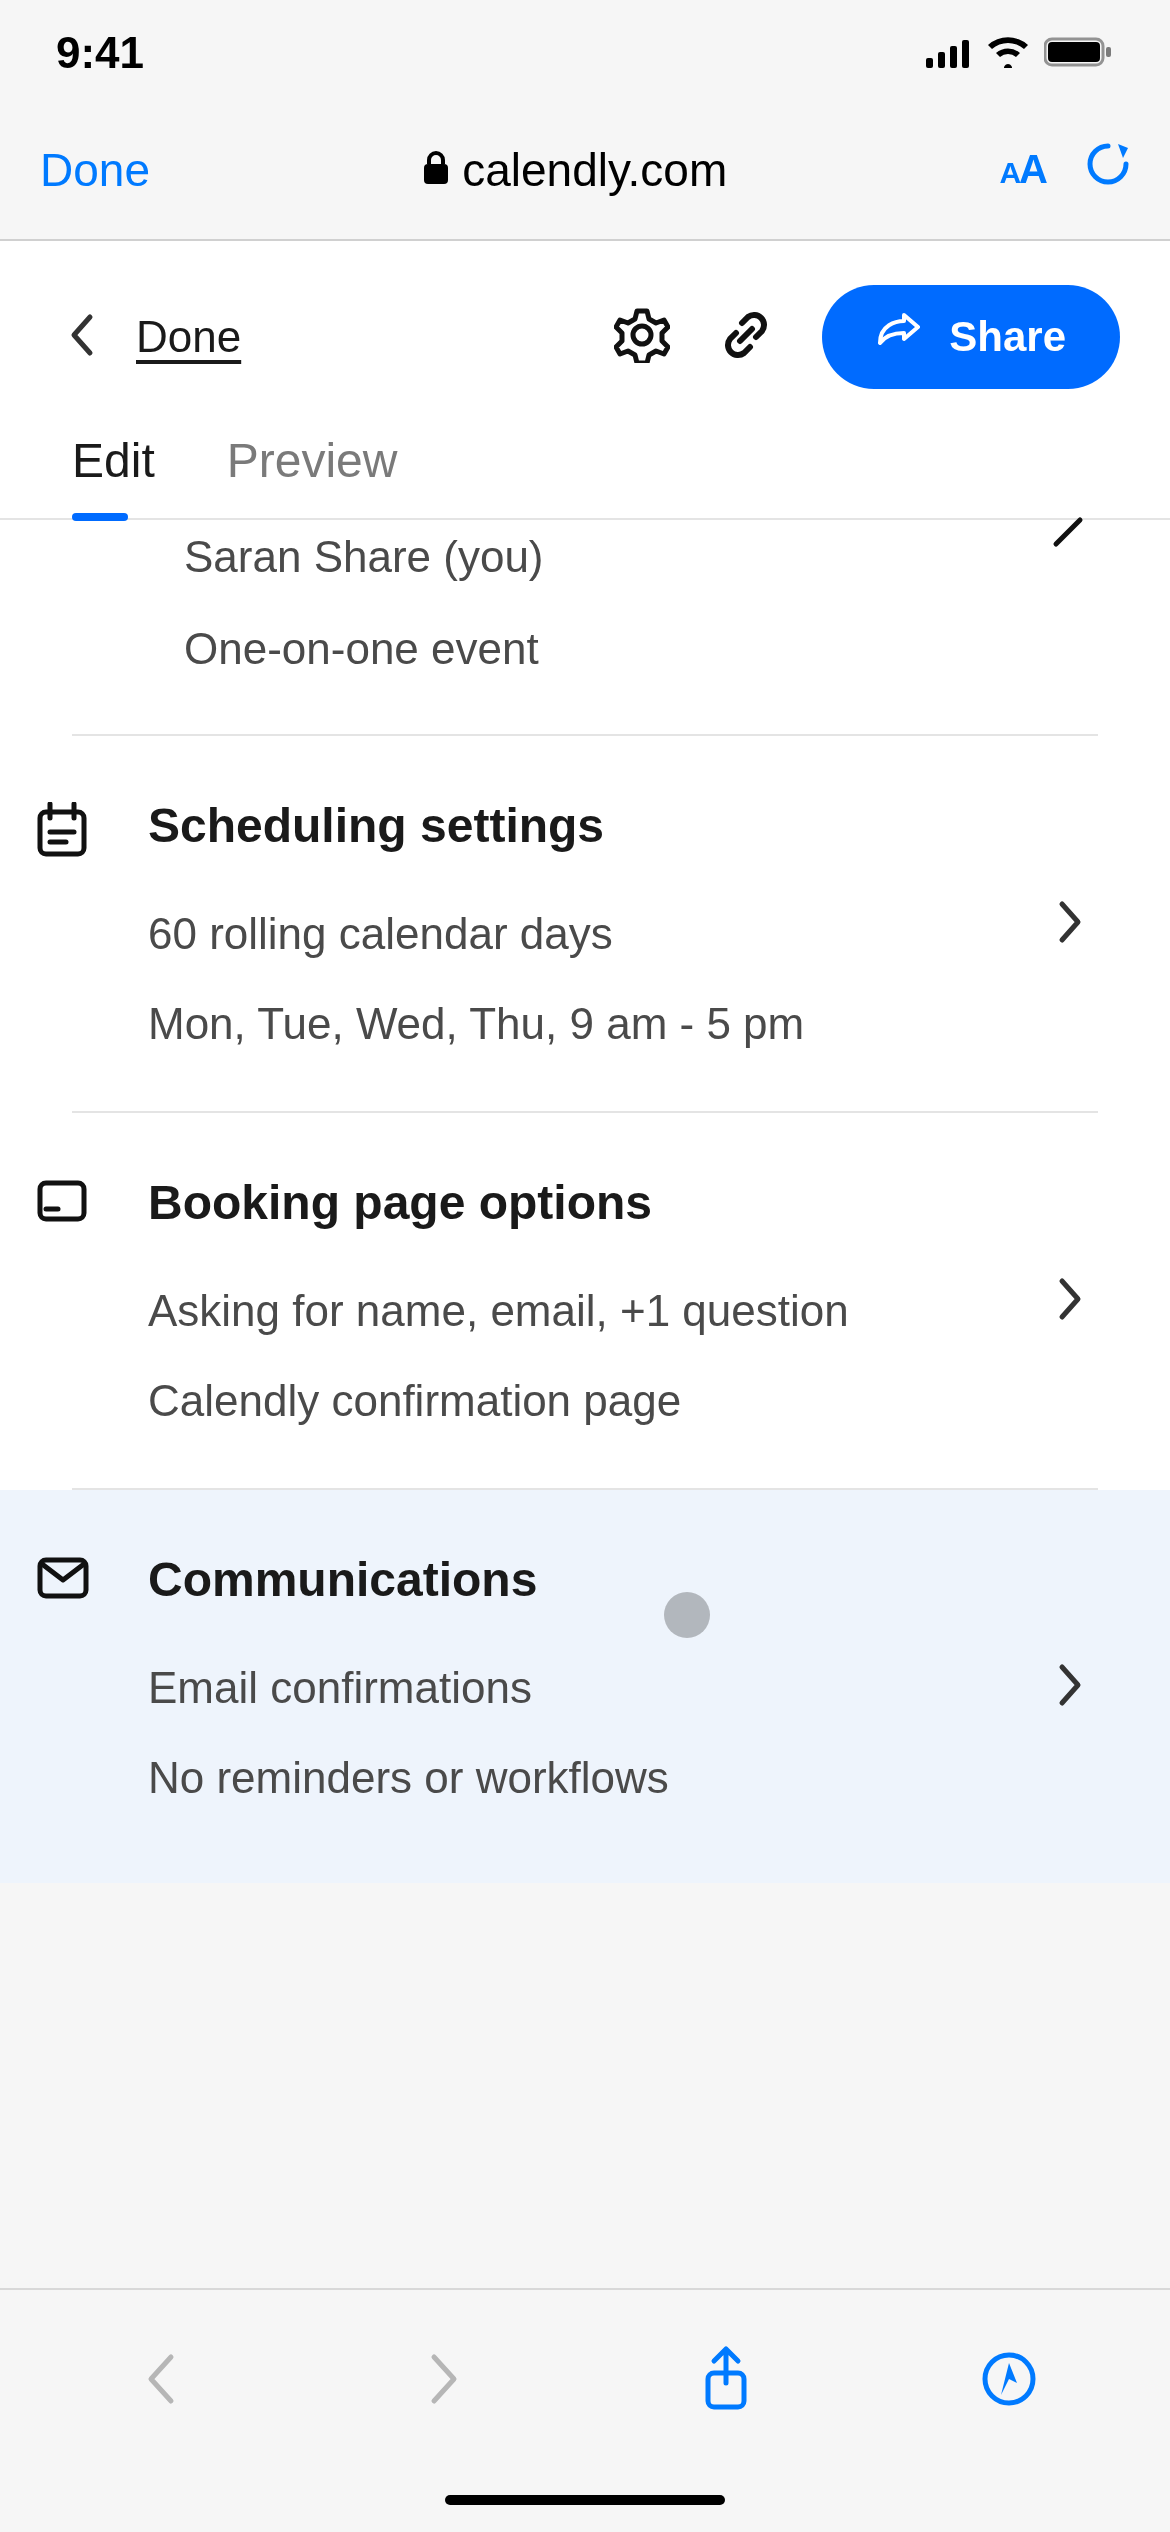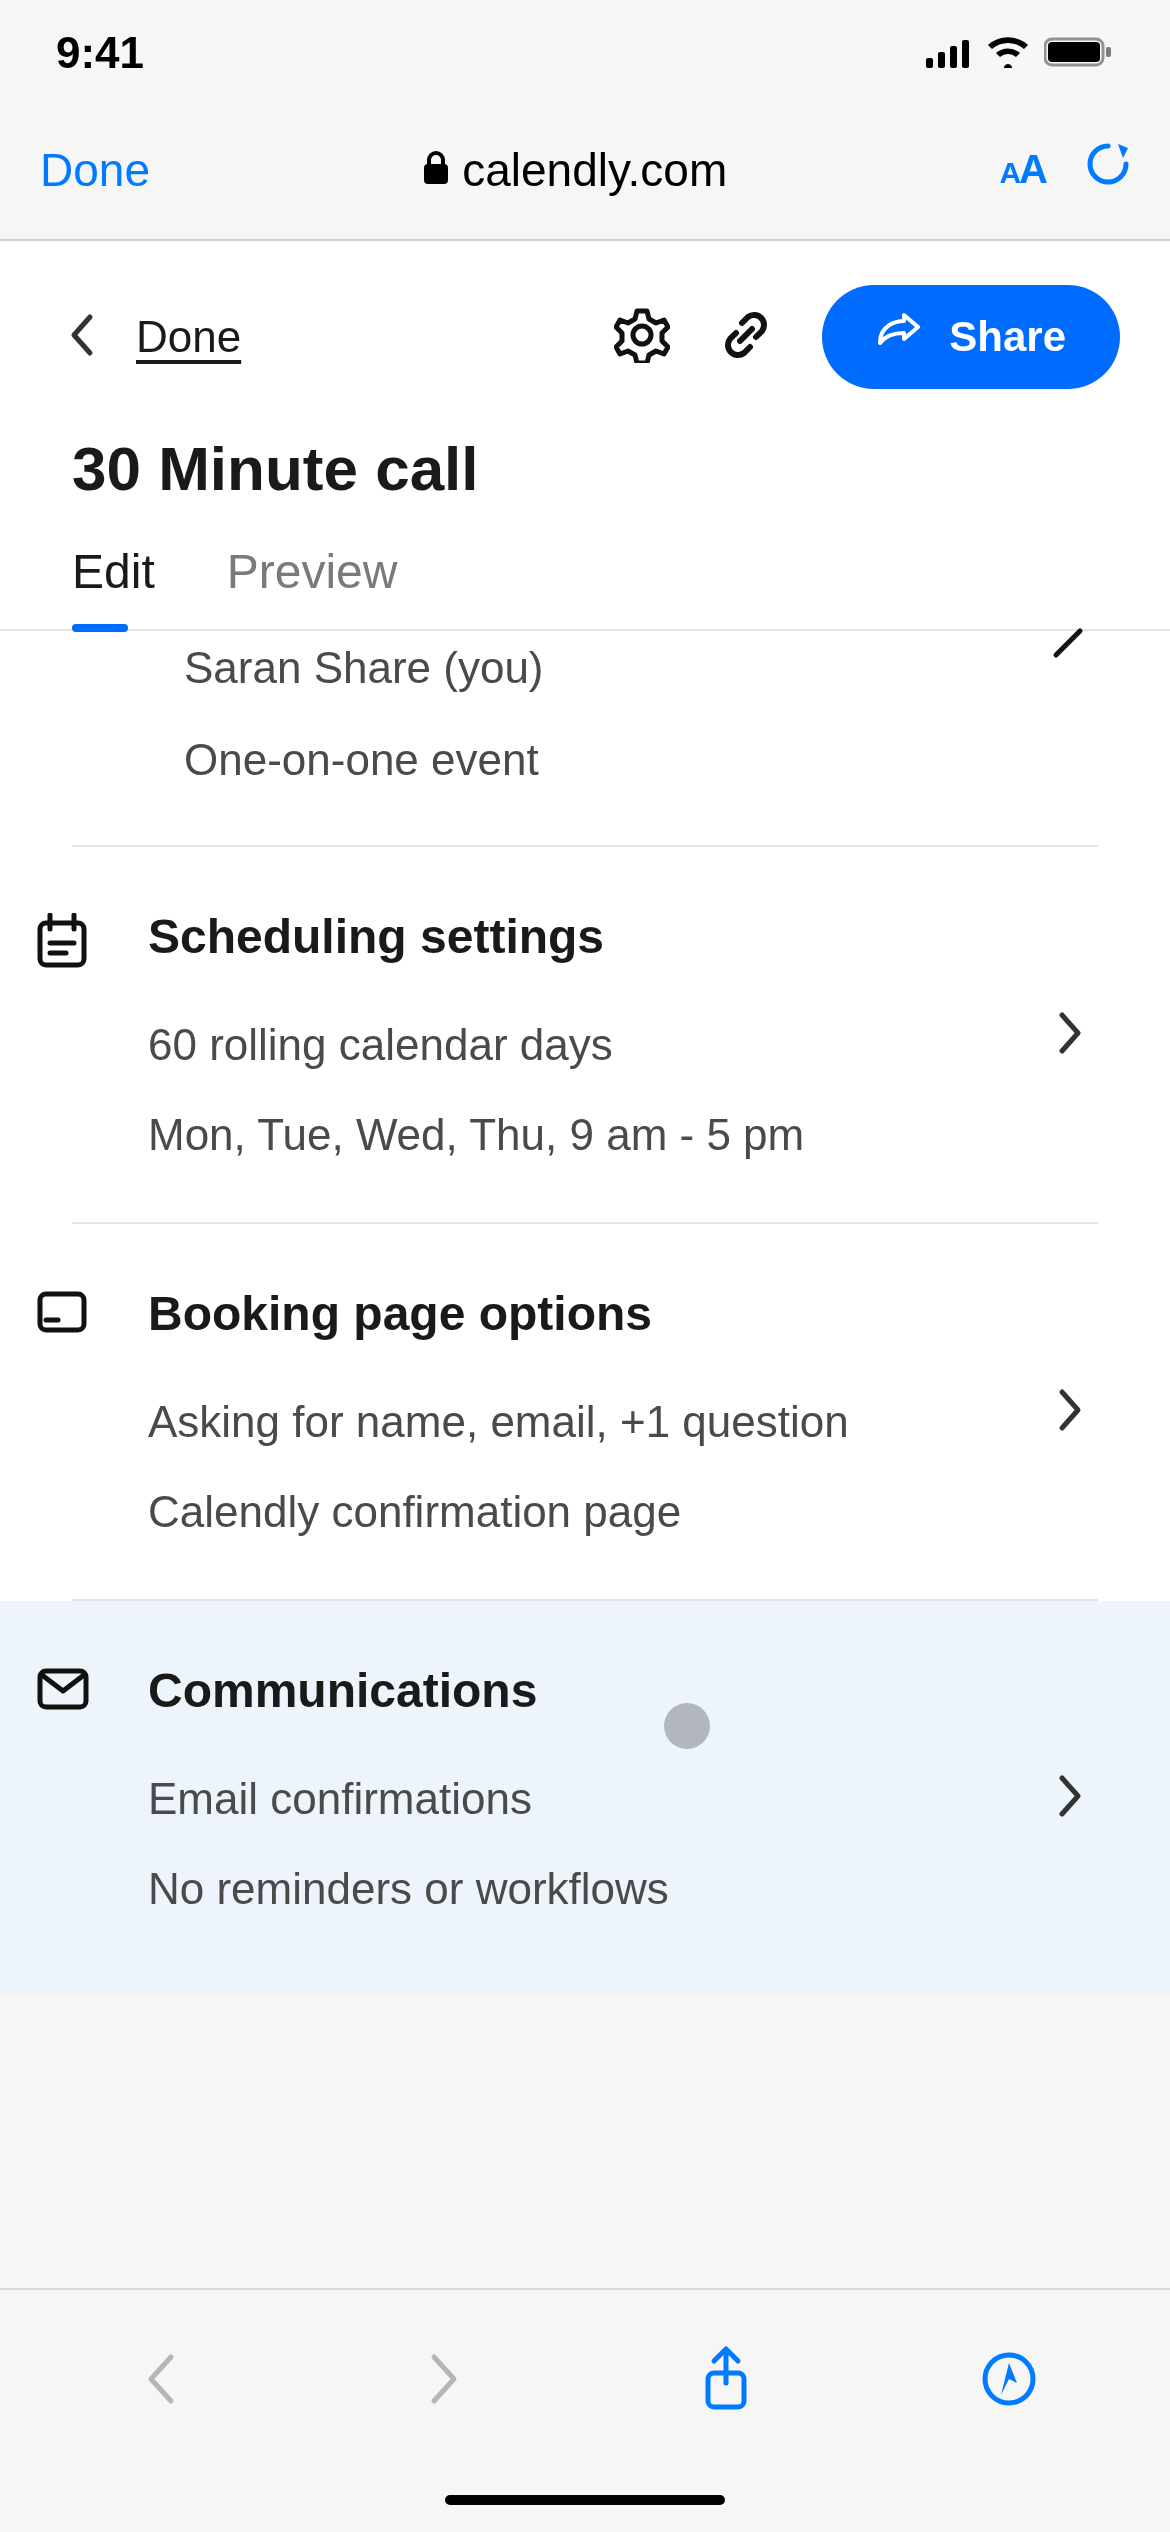--- a/index.html
+++ b/index.html
@@ -130,21 +130,20 @@
           <span>
             <svg width="44" height="38" viewBox="0 0 44 38">
                 <path d="M4 30 C 4 12, 20 8, 28 8 L28 2 L42 14 L28 26 L28 20 C 18 20, 10 22, 4 30 Z" fill="none" stroke="#fff" stroke-width="4" stroke-linejoin="round" stroke-linecap="round"></path>
               </svg>
           </span>
           <span>Share</span>
         </span>
       </div>
     </div>
 
-    <div class="page-title">30 Minute call</div>
 
     <div class="tabs">
       <div class="tab active">
         <span>Edit</span>
         <span class="tab-underline"></span>
       </div>
       <div class="tab">Preview</div>
     </div>
     <div class="divider-full"></div>
 

